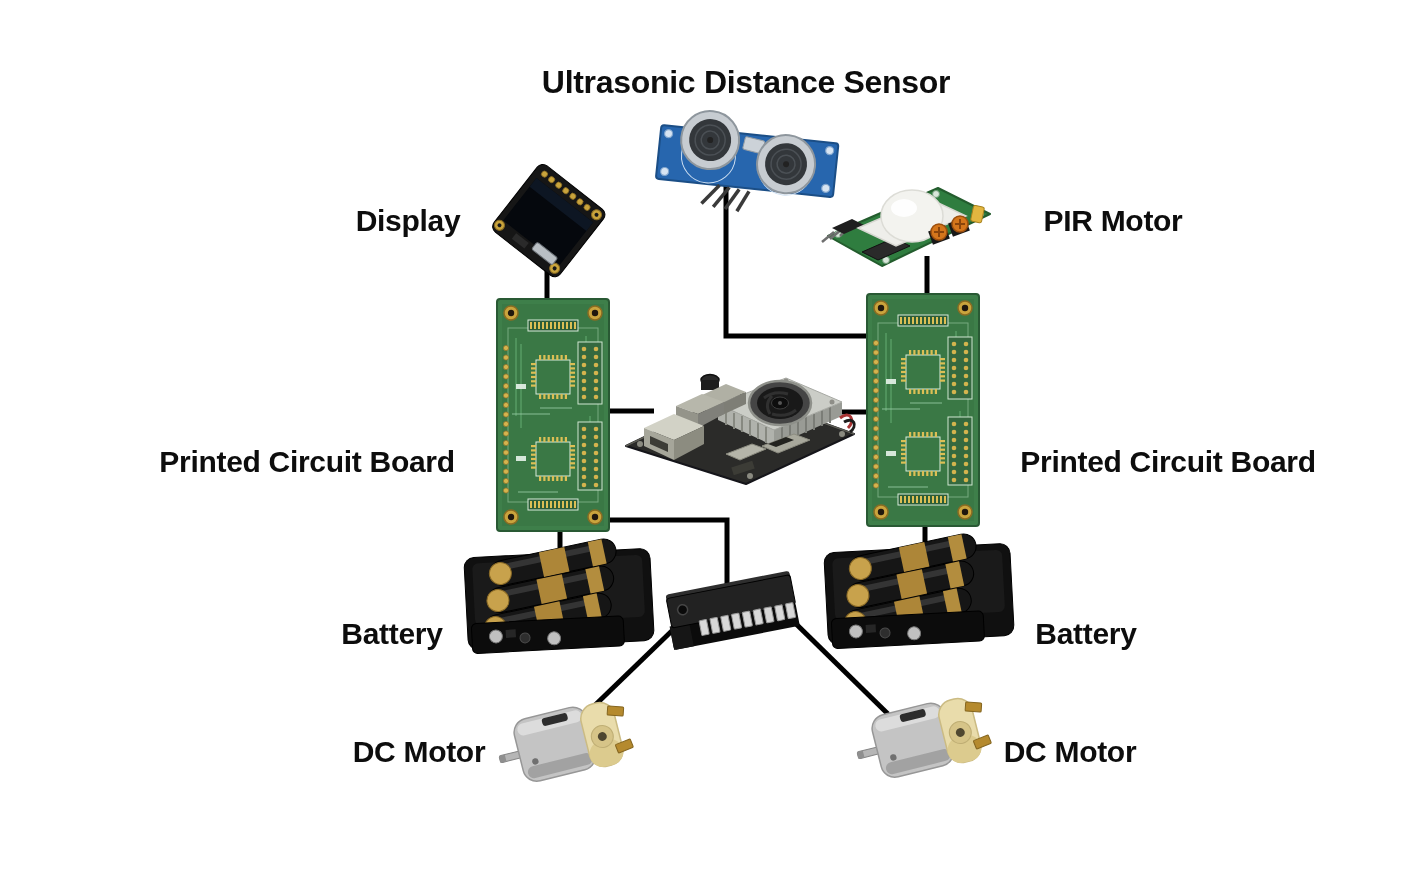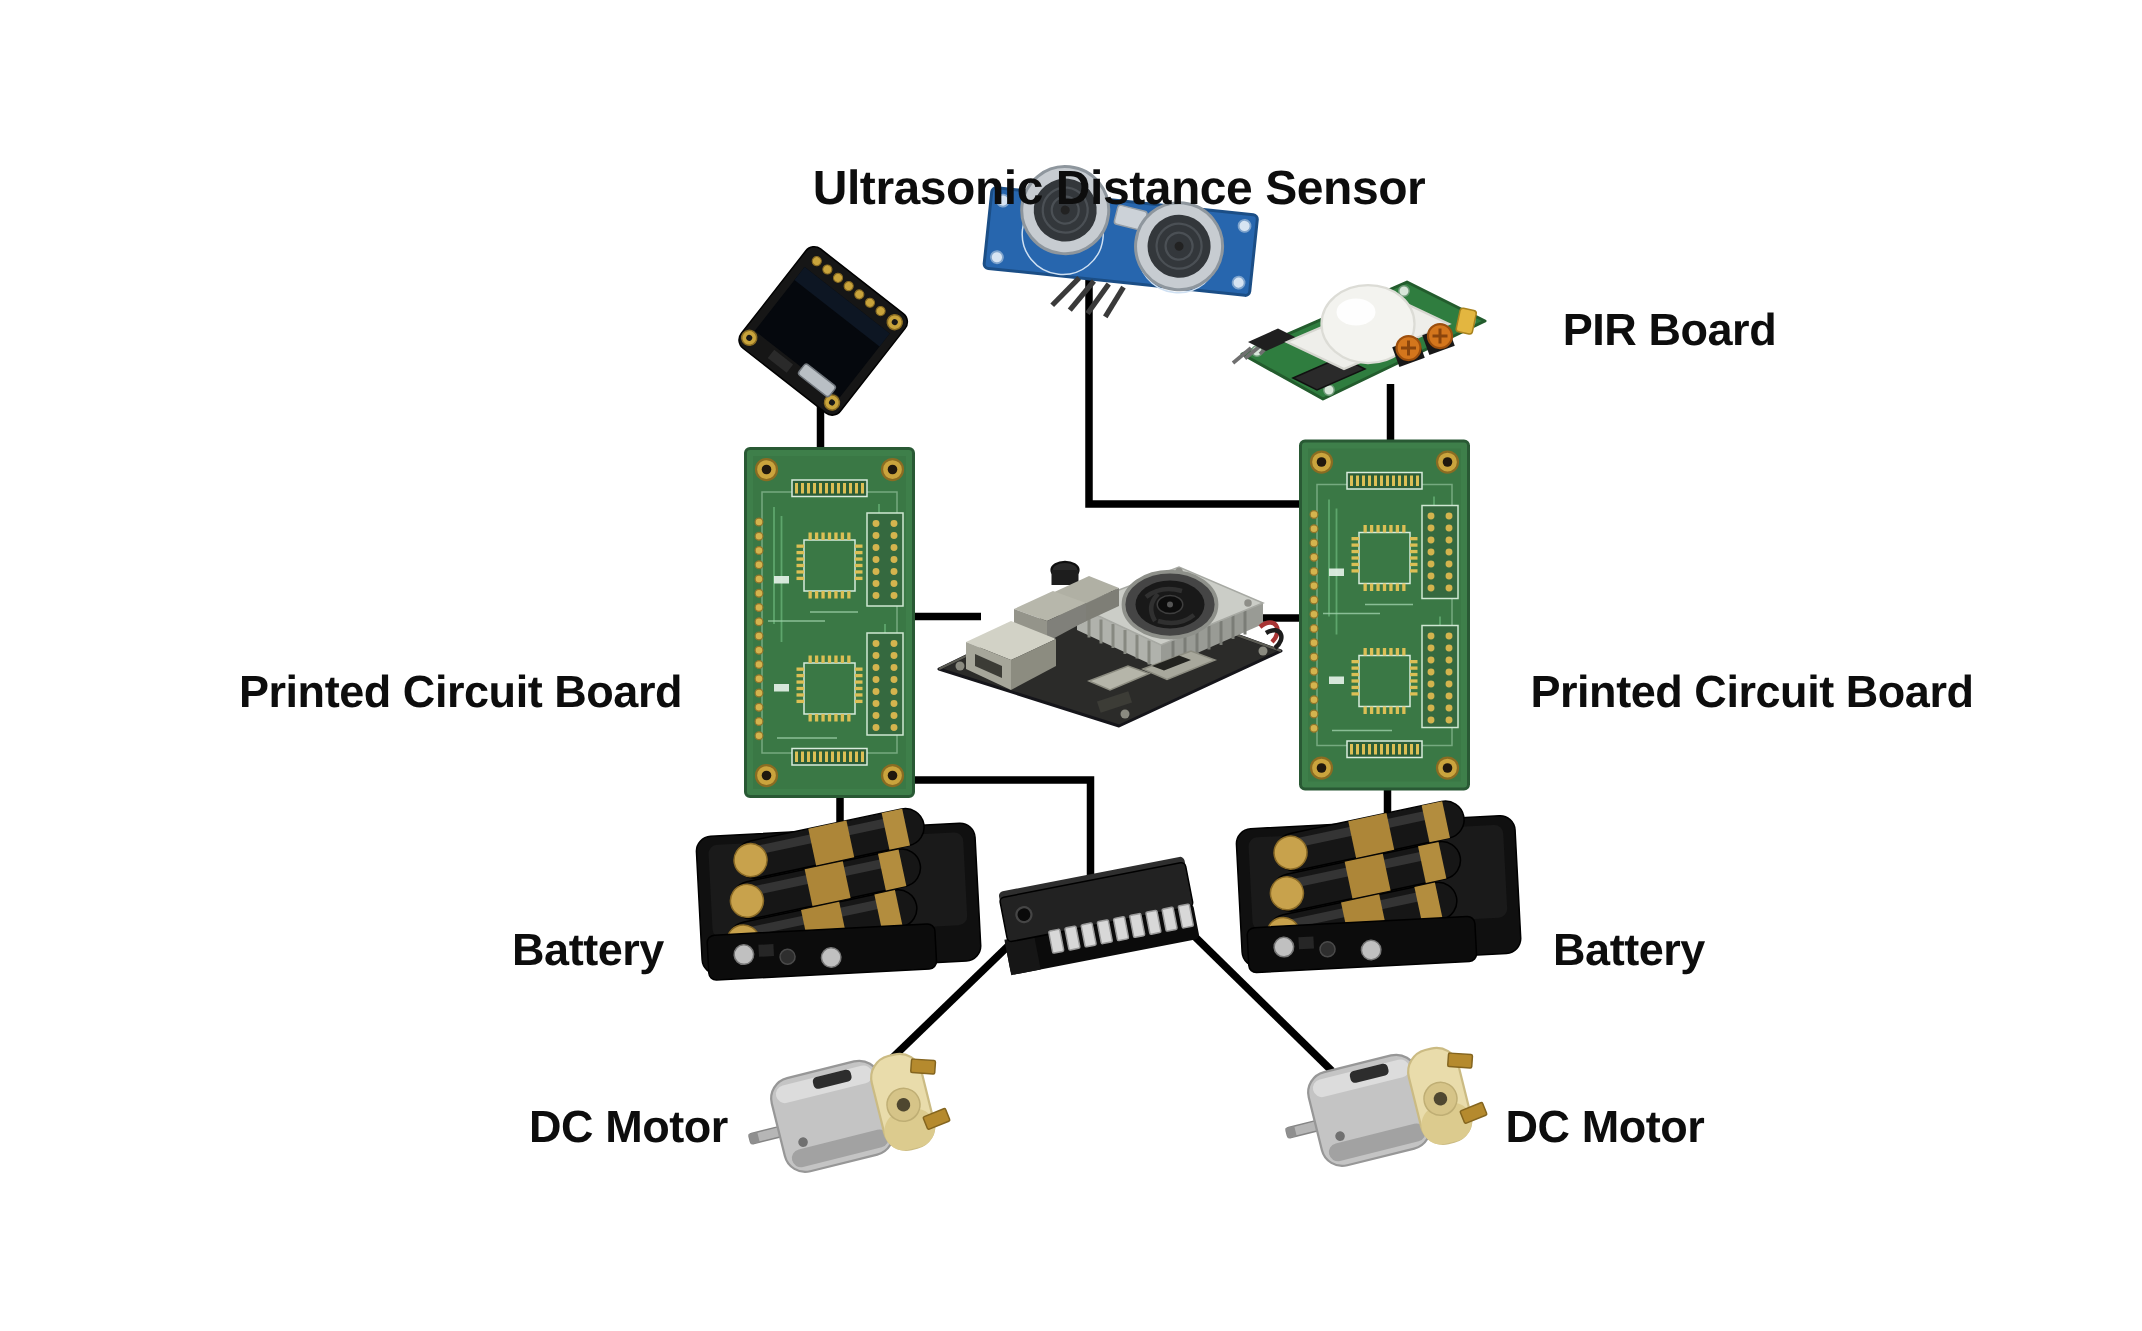--- a/index.html
+++ b/index.html
@@ -8,21 +8,21 @@
     font-family:"Liberation Sans",sans-serif;overflow:hidden;
   }
   .wires{position:absolute;left:0;top:0;z-index:1;}
   .wires path{stroke:#000000;stroke-width:5;fill:none;stroke-linejoin:miter;stroke-linecap:butt;}
   .comp{position:absolute;z-index:2;}
   .comp svg{display:block;overflow:visible;}
   .lbl{
     position:absolute;z-index:3;font-weight:700;font-size:30px;color:#0d0d0d;
     text-align:center;letter-spacing:-0.3px;white-space:nowrap;line-height:1.15;
   }
-  .lbl.title{font-size:32px;margin-top:43px;}
+  .lbl.title{font-size:32px;}
 </style>
 </head>
 <body>
 
 <div class="canvas">
 
   <svg class="wires" width="1428" height="887">
     <path d="M547 262 V316"></path>
     <path d="M726 186 V336 H872"></path>
     <path d="M927 256 V306"></path>
@@ -449,21 +449,22 @@
       </svg>
   </div>
 
   <div class="comp" style="left:856px;top:690px">
     <svg width="134" height="102">
         <use href="#art-motor"></use>
       </svg>
   </div>
 
   <div class="lbl title" style="left:446px;top:64px;width:600px">Ultrasonic Distance Sensor</div>
-  <div class="lbl" style="left:963px;top:204px;width:300px">PIR Board</div>
+  <div class="lbl" style="left:258px;top:204px;width:300px">Display</div>
+  <div class="lbl" style="left:963px;top:204px;width:300px">PIR Motor</div>
   <div class="lbl" style="left:107px;top:445px;width:400px">Printed Circuit Board</div>
   <div class="lbl" style="left:968px;top:445px;width:400px">Printed Circuit Board</div>
   <div class="lbl" style="left:242px;top:617px;width:300px">Battery</div>
   <div class="lbl" style="left:936px;top:617px;width:300px">Battery</div>
   <div class="lbl" style="left:269px;top:735px;width:300px">DC Motor</div>
   <div class="lbl" style="left:920px;top:735px;width:300px">DC Motor</div>
 
 </div>
 
 </body></html>

